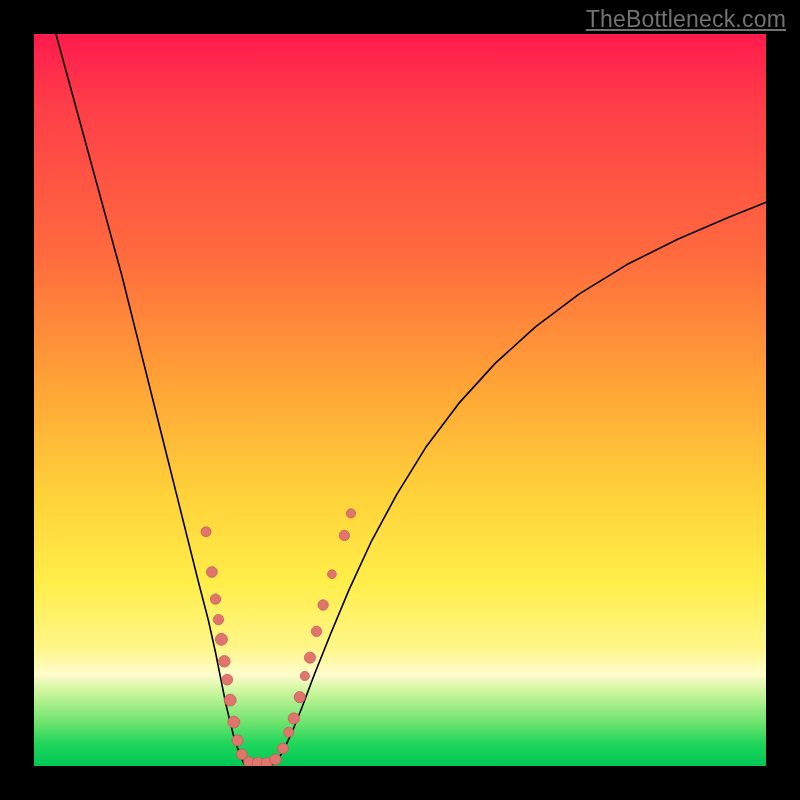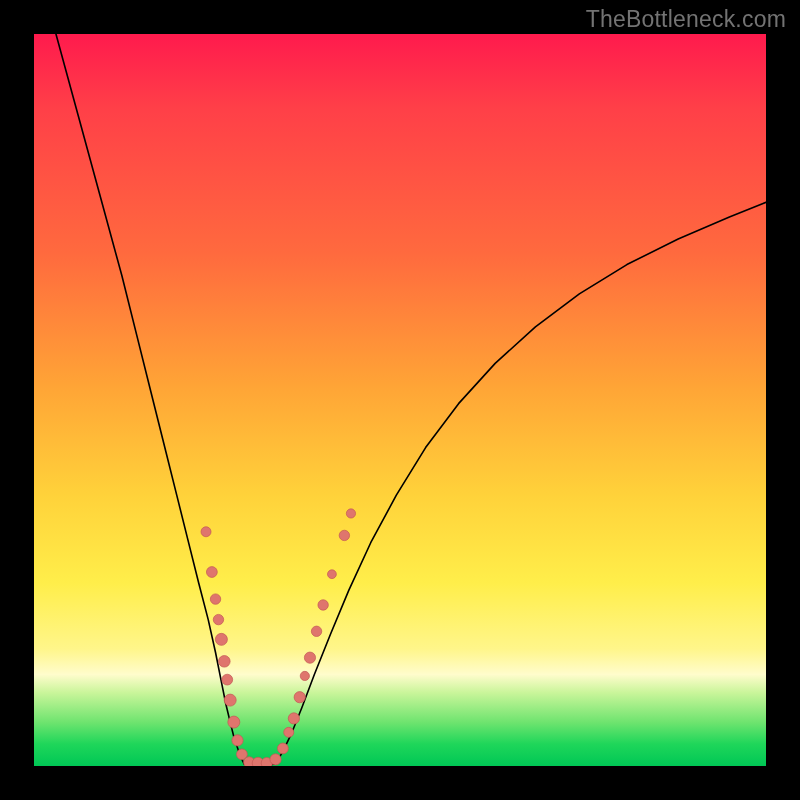--- a/index.html
+++ b/index.html
@@ -46,20 +46,21 @@
     height: 100%;
   }
   .watermark {
     position: absolute;
     top: 6px;
     right: 14px;
     color: #737373;
     font-size: 23px;
     letter-spacing: 0.2px;
     user-select: none;
+    text-decoration: underline;
   }
   .curve {
     fill: none;
     stroke: #000;
     stroke-width: 2.2;
     stroke-linecap: round;
     stroke-linejoin: round;
   }
   .dot {
     fill: #df756d;

